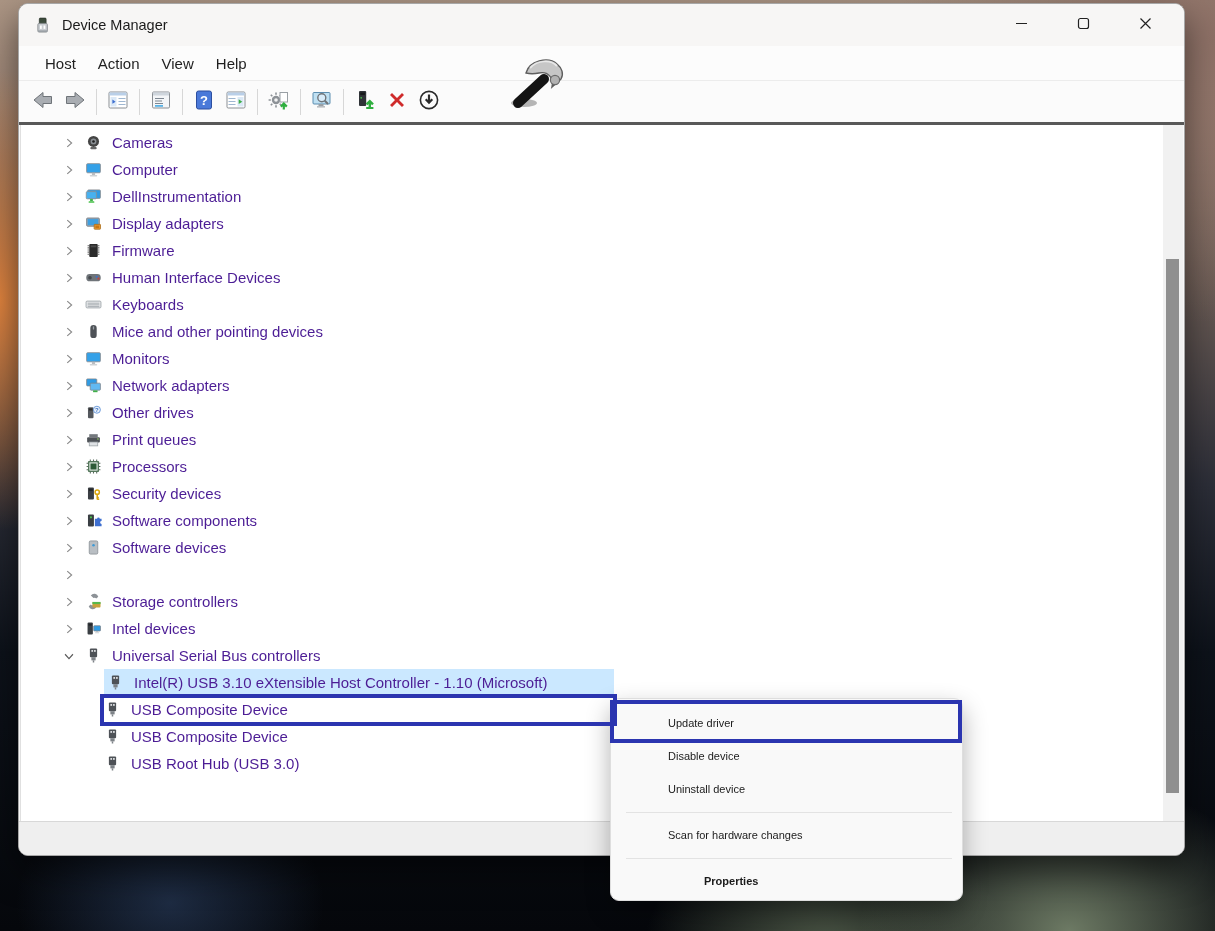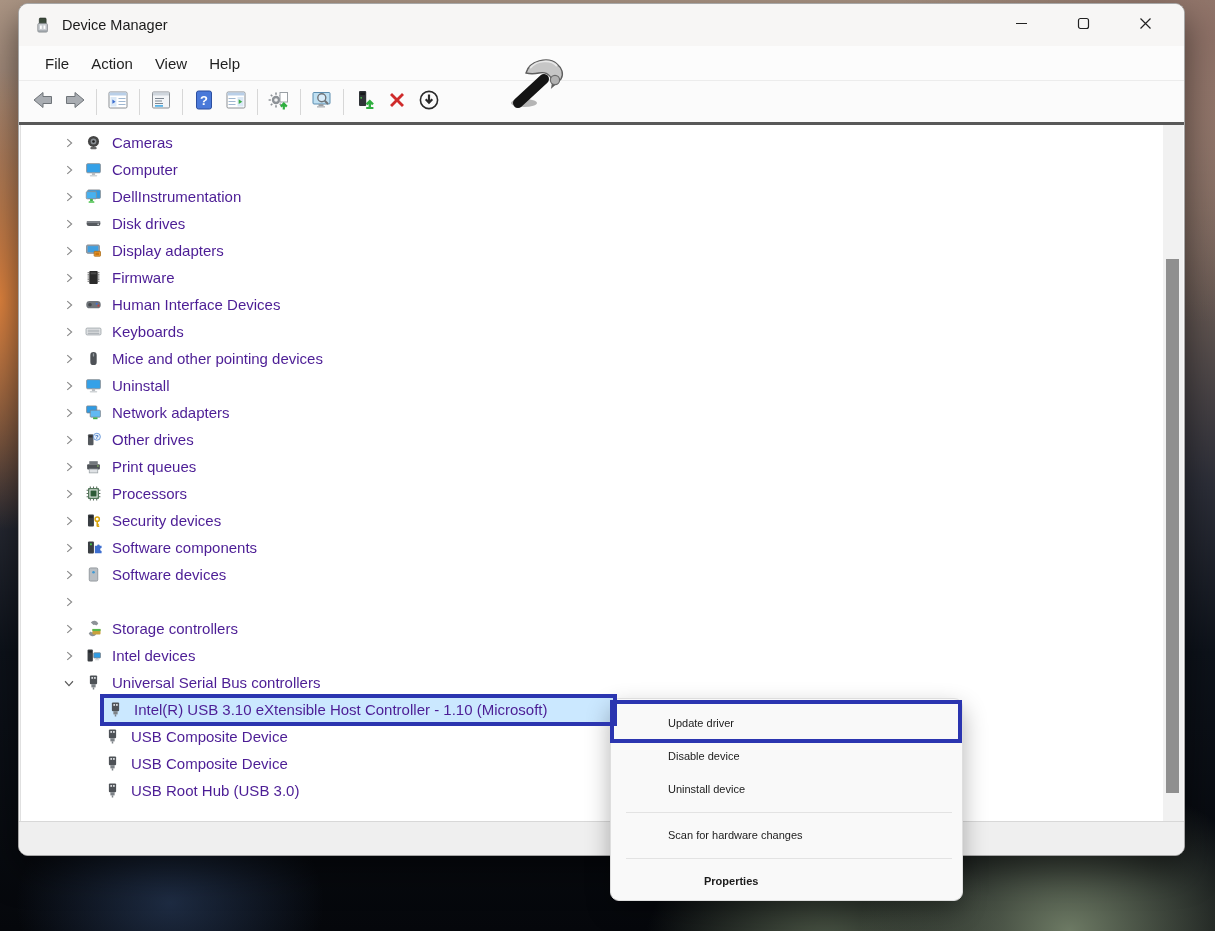--- a/index.html
+++ b/index.html
@@ -111,21 +111,21 @@
           </div>
           <div class="win-btn">
             <span><svg viewBox="0 0 13 13">
                 <path d="M1.5 1.5l10 10M11.5 1.5l-10 10" stroke="#222" stroke-width="1.2"></path>
               </svg></span>
           </div>
         </div>
     </div>
 
     <div class="menubar">
-        <div class="menu-item">File</div>
+        <div class="menu-item">Host</div>
         <div class="menu-item">Action</div>
         <div class="menu-item">View</div>
         <div class="menu-item">Help</div>
       </div>
 
     <div class="toolbar">
         <div class="tb-btn">
           <span><svg viewBox="0 0 24 24">
               <path d="M3 12 12 4.5v4h8.5v7H12v4z" fill="#a9adb2" stroke="#6f7479"></path>
             </svg></span>
@@ -272,37 +272,20 @@
           </div>
           <div class="tree-row lvl0">
             <span class="chevron-box">
               <svg viewBox="0 0 16 16">
                 <path d="M6 3.5 11 8l-5 4.5" fill="none" stroke="#8a8a8a" stroke-width="1.3"></path>
               </svg>
             </span>
             <div class="row-inner">
               <span class="tree-icon">
                 <svg viewBox="0 0 16 16">
-                  <rect x="1.5" y="5.6" width="13" height="4.8" rx="2.2" fill="#55595e"></rect>
-                  <rect x="1.5" y="5.6" width="13" height="2" rx="1" fill="#7d8187"></rect>
-                  <circle cx="12.4" cy="8.7" r=".8" fill="#cfd3d6"></circle>
-                </svg>
-              </span>
-              <span>Disk drives</span>
-            </div>
-          </div>
-          <div class="tree-row lvl0">
-            <span class="chevron-box">
-              <svg viewBox="0 0 16 16">
-                <path d="M6 3.5 11 8l-5 4.5" fill="none" stroke="#8a8a8a" stroke-width="1.3"></path>
-              </svg>
-            </span>
-            <div class="row-inner">
-              <span class="tree-icon">
-                <svg viewBox="0 0 16 16">
                   <rect x="1.5" y="2.8" width="12" height="7.8" rx="1" fill="#8fa6b8" stroke="#7d8187" stroke-width=".8"></rect>
                   <rect x="2.6" y="3.9" width="9.8" height="5.6" fill="#3f9fe0"></rect>
                   <rect x="8.6" y="8.8" width="6" height="4.6" rx=".6" fill="#e8962e" stroke="#a86a17" stroke-width=".7"></rect>
                   <rect x="9.8" y="10" width="3.4" height="2.2" fill="#c87612"></rect>
                 </svg>
               </span>
               <span>Display adapters</span>
             </div>
           </div>
           <div class="tree-row lvl0">
@@ -379,21 +362,21 @@
               </svg>
             </span>
             <div class="row-inner">
               <span class="tree-icon">
                 <svg viewBox="0 0 16 16">
                   <rect x="1.5" y="2.5" width="13" height="8.6" rx="1" fill="#34a1e8" stroke="#8a8f94" stroke-width=".8"></rect>
                   <rect x="6.5" y="11.1" width="3" height="2.1" fill="#b9bdc1"></rect>
                   <rect x="4.5" y="13.1" width="7" height="1.4" rx=".6" fill="#cfd3d6"></rect>
                 </svg>
               </span>
-              <span>Uninstall</span>
+              <span>Monitors</span>
             </div>
           </div>
           <div class="tree-row lvl0">
             <span class="chevron-box">
               <svg viewBox="0 0 16 16">
                 <path d="M6 3.5 11 8l-5 4.5" fill="none" stroke="#8a8a8a" stroke-width="1.3"></path>
               </svg>
             </span>
             <div class="row-inner">
               <span class="tree-icon">

